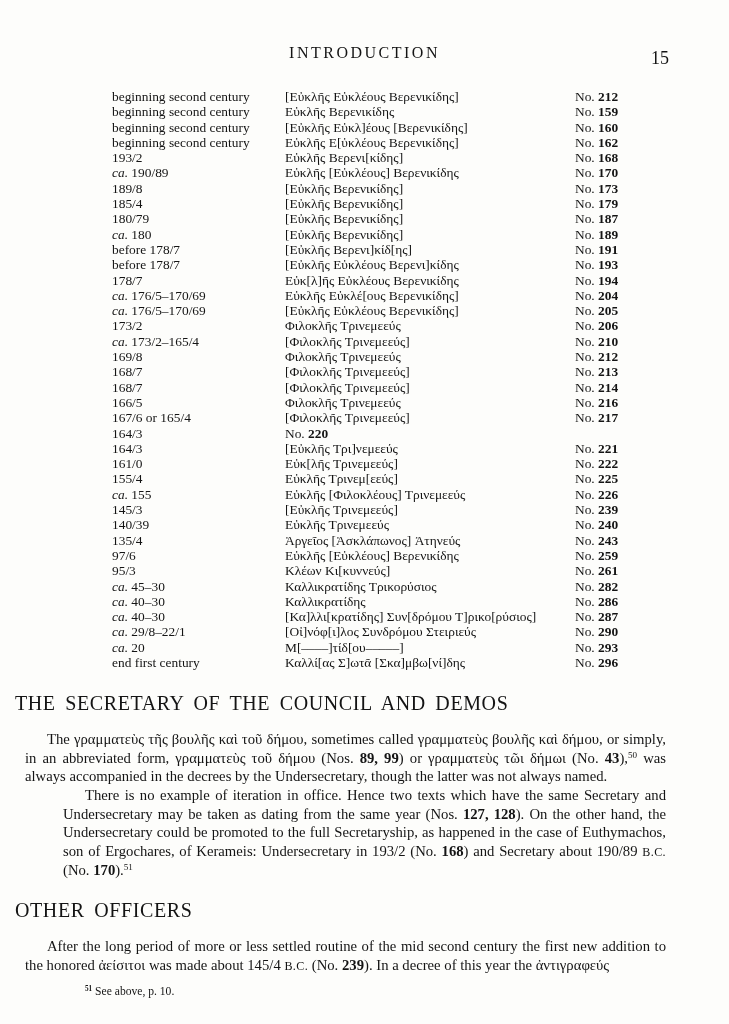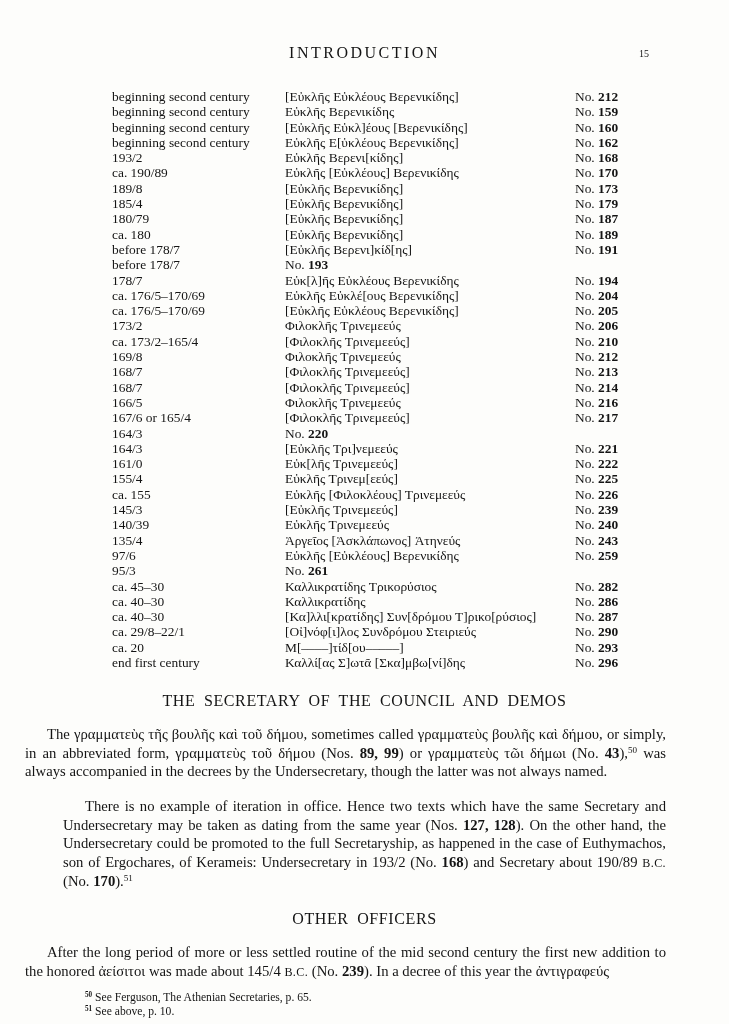--- a/index.html
+++ b/index.html
@@ -27,63 +27,63 @@
   .head-title {
     display: block;
     text-align: center;
     font-size: 16px;
     letter-spacing: 2.5px;
     font-weight: normal;
   }
   .head-pageno {
     position: absolute;
     top: 48px;
-    right: 80px;
-    font-size: 10px;
+    right: 60px;
+    font-size: 18px;
     font-family: Liberation Serif, serif;
   }
   
   .sec-table {
     margin: 27px 0 0 112px;
     font-size: 13.4px;
     line-height: 15.3px;
   }
   .t-row { display: flex; }
   .t-date  { width: 173px; flex: 0 0 auto; }
   .t-name  { width: 290px; flex: 0 0 auto; }
   .t-no    { width: 110px; flex: 0 0 auto; }
   
   .section-heading {
-    text-align: center;
-    font-size: 16px;
+    text-align: left;
+    font-size: 20px;
     letter-spacing: 0.6px;
     word-spacing: 4px;
     font-weight: normal;
     margin: 15px;
   }
   .heading-secretary { margin-top: 22px; }
   .heading-other     { margin-top: 19px; }
   .body-para {
     margin: 0 63px;
     text-align: justify;
     font-size: 14.7px;
     line-height: 18.6px;
     text-indent: 22px;
   }
   .para-first { margin-top: 10px; margin-left: 25px; }
-  .para-follow { margin-top: 16px; }
+  .para-follow { margin-top: 0; }
   
   .footnotes {
     margin: 10px 63px 0 85px;
     font-size: 11.6px;
     line-height: 14px;
   }
   
   .b  { font-weight: bold; }
-  .i  { }
+  .i  { font-style: italic; }
   .sc { font-size: 0.82em; letter-spacing: 0.4px; }
   sup {
     font-size: 0.62em;
     line-height: 0;
     position: relative;
     top: -0.55em;
     vertical-align: baseline;
   }
 </style>
 </head>
@@ -147,20 +147,21 @@
         <span class="t-name">[Εὐκλῆς Βερενικίδης]</span>
         <span class="t-no"><span>No. </span><span class="b">189</span></span>
       </div>
       <div class="t-row">
         <span class="t-date"><span>before 178/7</span></span>
         <span class="t-name">[Εὐκλῆς Βερενι]κίδ[ης]</span>
         <span class="t-no"><span>No. </span><span class="b">191</span></span>
       </div>
       <div class="t-row">
         <span class="t-date"><span>before 178/7</span></span>
+        <span class="t-name">[Εὐκλῆς Εὐκλέους Βερενι]κίδης</span>
         <span class="t-no"><span>No. </span><span class="b">193</span></span>
       </div>
       <div class="t-row">
         <span class="t-date"><span>178/7</span></span>
         <span class="t-name">Εὐκ[λ]ῆς Εὐκλέους Βερενικίδης</span>
         <span class="t-no"><span>No. </span><span class="b">194</span></span>
       </div>
       <div class="t-row">
         <span class="t-date"><span class="i">ca. </span><span>176/5–170/69</span></span>
         <span class="t-name">Εὐκλῆς Εὐκλέ[ους Βερενικίδης]</span>
@@ -245,20 +246,21 @@
         <span class="t-name">Ἀργεῖος [Ἀσκλάπωνος] Ἀτηνεύς</span>
         <span class="t-no"><span>No. </span><span class="b">243</span></span>
       </div>
       <div class="t-row">
         <span class="t-date"><span>97/6</span></span>
         <span class="t-name">Εὐκλῆς [Εὐκλέους] Βερενικίδης</span>
         <span class="t-no"><span>No. </span><span class="b">259</span></span>
       </div>
       <div class="t-row">
         <span class="t-date"><span>95/3</span></span>
+        <span class="t-name">Κλέων Κι[κυννεύς]</span>
         <span class="t-no"><span>No. </span><span class="b">261</span></span>
       </div>
       <div class="t-row">
         <span class="t-date"><span class="i">ca. </span><span>45–30</span></span>
         <span class="t-name">Καλλικρατίδης Τρικορύσιος</span>
         <span class="t-no"><span>No. </span><span class="b">282</span></span>
       </div>
       <div class="t-row">
         <span class="t-date"><span class="i">ca. </span><span>40–30</span></span>
         <span class="t-name">Καλλικρατίδης</span>
@@ -290,17 +292,16 @@
 
   <p class="body-para para-first"><span>The γραμματεὺς τῆς βουλῆς καὶ τοῦ δήμου, sometimes called γραμματεὺς βουλῆς καὶ δήμου, or simply, in an abbreviated form, γραμματεὺς τοῦ δήμου (Nos. </span><span class="b">89, 99</span><span>) or γραμματεὺς τῶι δήμωι (No. </span><span class="b">43</span><span>),</span><sup>50</sup><span> was always accompanied in the decrees by the Undersecretary, though the latter was not always named.</span></p>
 
   <p class="body-para para-follow"><span>There is no example of iteration in office. Hence two texts which have the same Secretary and Undersecretary may be taken as dating from the same year (Nos. </span><span class="b">127, 128</span><span>). On the other hand, the Undersecretary could be promoted to the full Secretaryship, as happened in the case of Euthymachos, son of Ergochares, of Kerameis: Undersecretary in 193/2 (No. </span><span class="b">168</span><span>) and Secretary about 190/89 </span><span class="sc">B.C.</span><span> (No. </span><span class="b">170</span><span>).</span><sup>51</sup></p>
 
   <h2 class="section-heading heading-other">OTHER OFFICERS</h2>
 
   <p class="body-para para-first"><span>After the long period of more or less settled routine of the mid second century the first new addition to the honored ἀείσιτοι was made about 145/4 </span><span class="sc">B.C.</span><span> (No. </span><span class="b">239</span><span>). In a decree of this year the ἀντιγραφεύς</span></p>
 
   <div class="footnotes">
-      <div><sup class="b">50</sup> <span><span>See Ferguson, </span><span class="i">The Athenian Secretaries</span><span>, p. 65.</span></span></div>
       <div><sup class="b">51</sup> <span><span>See above, p. 10.</span></span></div>
     </div>
 
 </div>
 
 </body></html>

